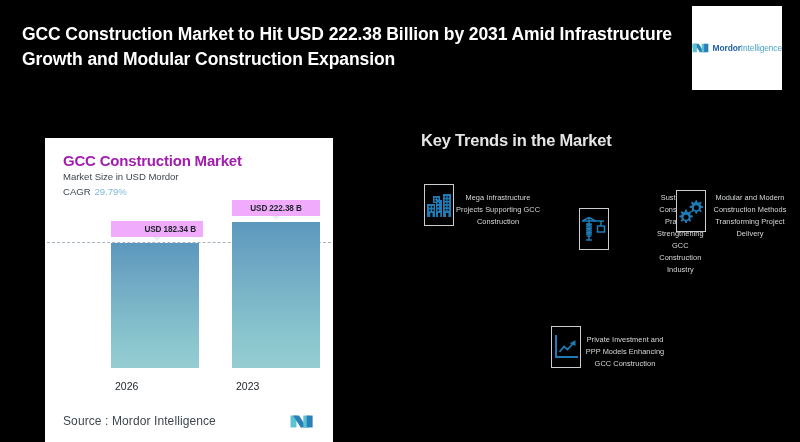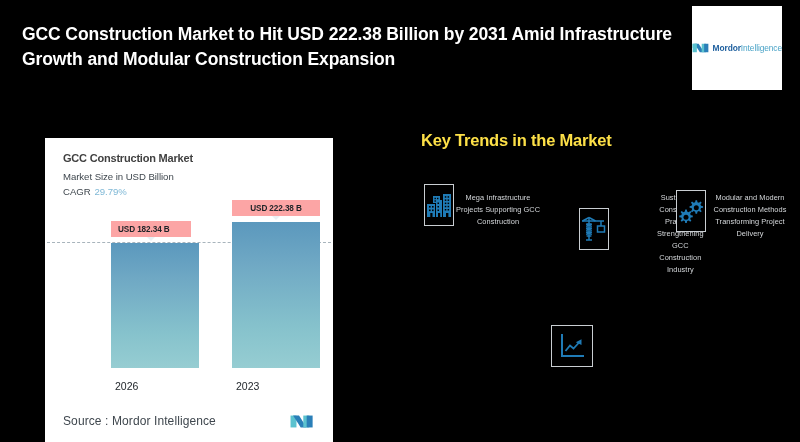--- a/index.html
+++ b/index.html
@@ -43,21 +43,21 @@
   
   #chart-card {
     position:absolute;
     left:45px; top:138px;
     width:288px; height:304px;
     background:#ffffff;
     overflow:hidden;
   }
   #chart-title {
     position:absolute; left:18px; top:14px;
-    font-size:11px; font-weight:bold; color:#404040;
+    font-size:15px; font-weight:bold; color:#a21caf;
     letter-spacing:-0.2px;
   }
   #chart-subtitle {
     position:absolute; left:18px; top:33px;
     font-size:9.6px; color:#3f474e; letter-spacing:-0.05px;
   }
   #cagr-row {
     position:absolute; left:18px; top:48px;
     font-size:9.6px; letter-spacing:-0.05px;
   }
@@ -70,21 +70,21 @@
   .dash-line {
     position:absolute; left:2px; width:284px; height:0;
     border-top:1px dashed #a8b4bc;
   }
   .bar {
     position:absolute; bottom:0;
     background:linear-gradient(180deg,#5b98bd 0%,#6fa8c4 28%,#86c2cc 72%,#96cdd2 100%);
   }
   .val-label {
     position:absolute;
-    background:#fca5a5;
+    background:#f0abfc;
     color:#1d2327;
     font-size:8.2px; font-weight:bold;
     padding:3.5px 7px;
     white-space:nowrap;
     letter-spacing:-0.1px;
   }
   .val-label::after{
     content:""; position:absolute;
     left:50%; bottom:-4px; transform:translateX(-50%);
     border-left:4px solid transparent;
@@ -97,21 +97,21 @@
   }
   #source-row {
     position:absolute; left:18px; bottom:14px;
     font-size:12px; color:#3f474e; letter-spacing:0.1px;
   }
   #card-logo { position:absolute; right:18px; bottom:12px; width:26px; height:17px; }
 
   
   #trends-heading {
     position:absolute; left:421px; top:131px;
-    font-size:16.5px; font-weight:bold; color:#fde047;
+    font-size:16.5px; font-weight:bold; color:#e5e5e5;
     letter-spacing:-0.2px;
   }
   .trend {
     position:absolute;
     width:118px;
     display:flex; align-items:center;
   }
   .trend-icon-box {
     width:42px; height:42px;
     border:1px solid #c9ced2;
@@ -144,28 +144,28 @@
     </svg>
     <div id="logo-word">
       <span class="b">Mordor</span><span class="l">Intelligence</span>
     </div>
   </div>
 </div>
 
 <div id="chart-card">
 
   <div id="chart-title">GCC Construction Market</div>
-  <div id="chart-subtitle">Market Size in USD Billion</div>
+  <div id="chart-subtitle">Market Size in USD Mordor</div>
   <div id="cagr-row">
     <span id="cagr-label">CAGR</span><span id="cagr-value">29.79%</span>
   </div>
 
   <div id="plot">
       <div class="bar" style="left: 66px; width: 88px; height: 125px; bottom: 38px;"></div>
-      <div class="val-label" style="left: 66px; width: 80px; text-align: left; bottom: 169px;">USD 182.34 B</div>
+      <div class="val-label" style="left: 66px; width: 92px; text-align: right; bottom: 169px;">USD 182.34 B</div>
       <div class="x-label" style="left: 70px; width: 80px; bottom: 14px;">2026</div>
       <div class="dash-line" style="bottom: 163px;"></div>
       <div class="bar" style="left: 187px; width: 88px; height: 146px; bottom: 38px;"></div>
       <div class="val-label" style="left: 187px; width: 88px; text-align: center; bottom: 190px;">USD 222.38 B</div>
       <div class="x-label" style="left: 191px; width: 80px; bottom: 14px;">2023</div>
     </div>
 
   <div id="source-row">Source :  Mordor Intelligence</div>
   <svg id="card-logo" viewBox="0 0 58 40">
     <polygon points="2,6 16,6 16,34 2,34" fill="#5bc2cf"></polygon>
@@ -255,13 +255,14 @@
     <svg width="28" height="28" viewBox="0 0 28 28">
       <g stroke="#1f7bb6" stroke-width="2" fill="none" stroke-linecap="square">
         <path d="M4 3 L4 24 L25 24"></path>
       </g>
       <g stroke="#1f7bb6" stroke-width="1.8" fill="none" stroke-linejoin="miter" stroke-linecap="butt">
         <path d="M7.5 19 L12 13.5 L15.5 16.5 L22 9.5"></path>
       </g>
       <polygon points="23.5,7.2 23.5,13 17.8,10.2" fill="#1f7bb6"></polygon>
     </svg>
   </div>
+  <div class="trend-text">Private Investment and PPP Models Enhancing GCC Construction</div>
 </div>
 
 </body></html>

